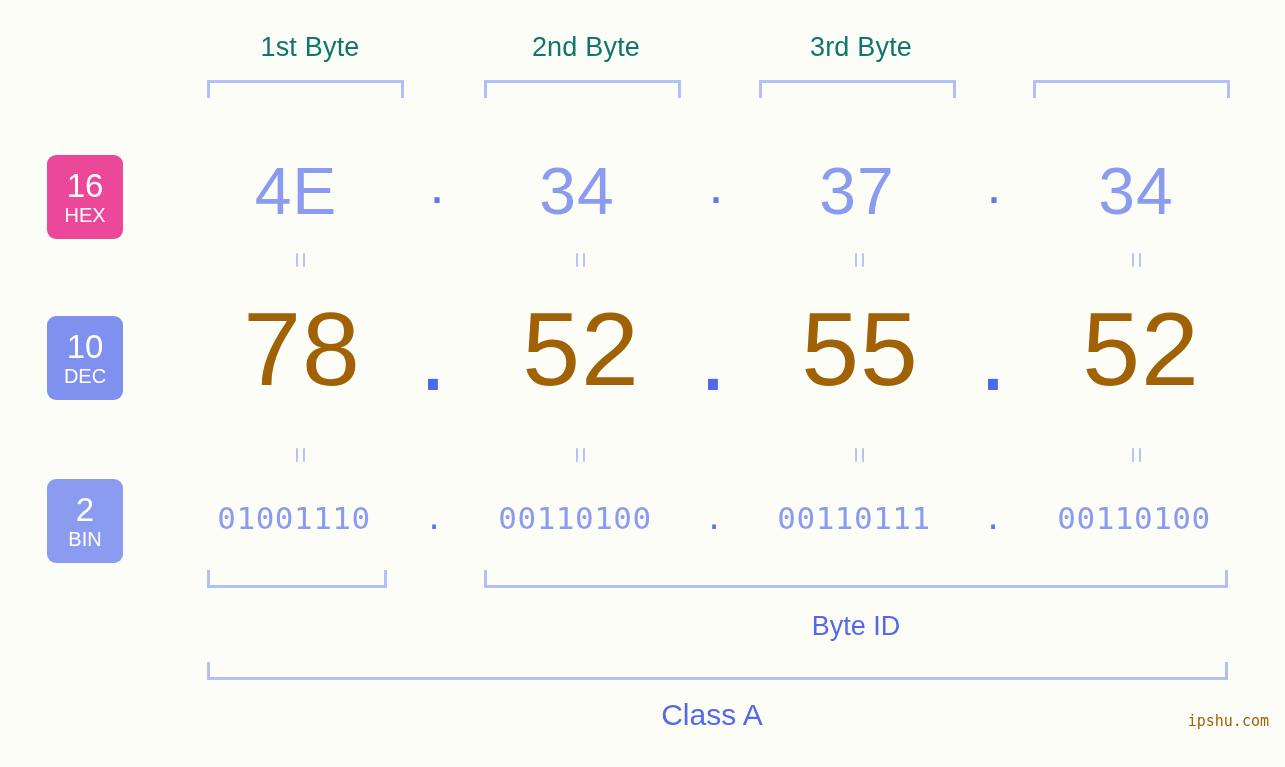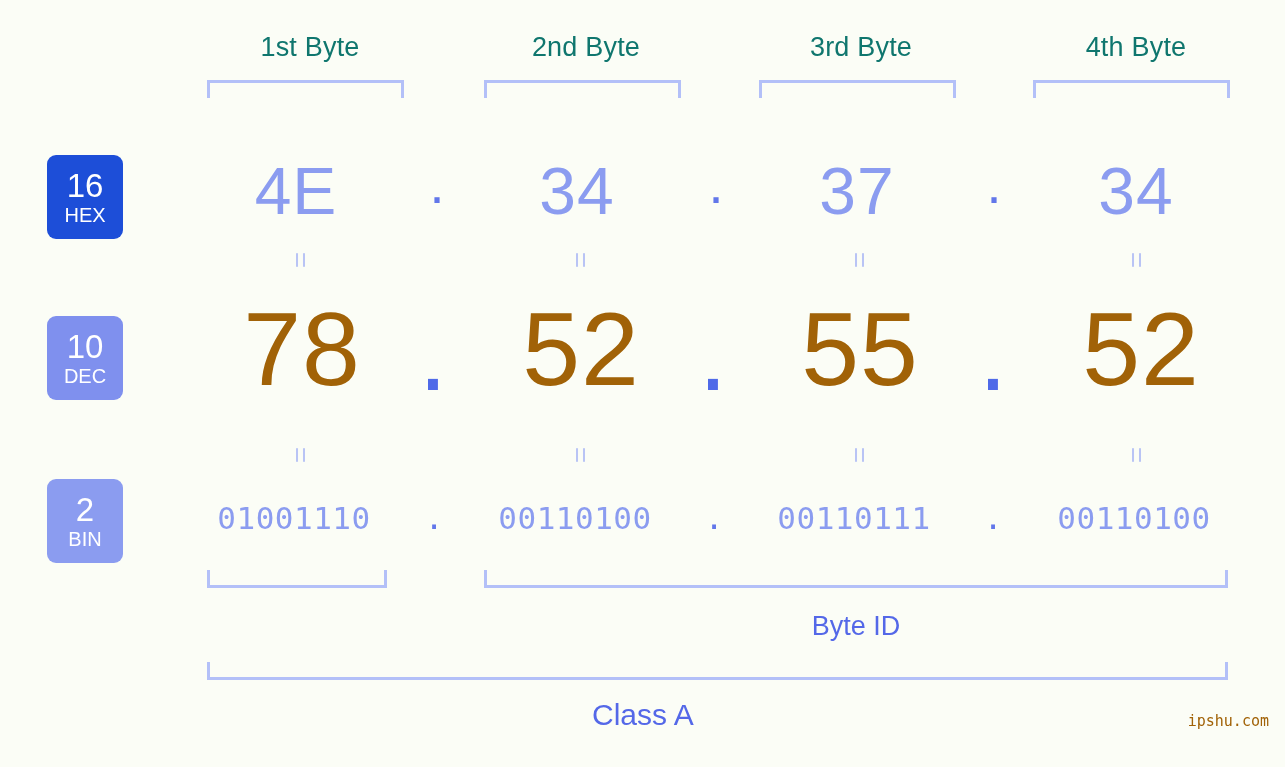--- a/index.html
+++ b/index.html
@@ -149,21 +149,21 @@
   .section-label {
     position: absolute;
     text-align: center;
     font-size: 27px;
     color: #5468e8;
     white-space: nowrap;
   }
 
   .class-label {
     position: absolute;
-    text-align: left;
+    text-align: center;
     font-size: 30px;
     color: #5468e8;
     white-space: nowrap;
   }
 
   .watermark {
     position: absolute;
     right: 16px;
     top: 712px;
     font-family: "DejaVu Sans Mono", monospace;
@@ -173,28 +173,27 @@
   }
 </style>
 </head>
 <body>
 
 <div id="stage">
 
   <div class="byte-label" style="left:190px;">1st Byte</div>
   <div class="byte-label" style="left:466px;">2nd Byte</div>
   <div class="byte-label" style="left:741px;">3rd Byte</div>
-  <div class="byte-label" style="left:1016px;">4th Byte</div>
 
   <div class="bracket-down" style="left:207px; width:197px;"></div>
   <div class="bracket-down" style="left:484px; width:197px;"></div>
   <div class="bracket-down" style="left:759px; width:197px;"></div>
   <div class="bracket-down" style="left:1033px; width:197px;"></div>
 
-  <div class="badge" style="top:155px; background:#1d4ed8;">
+  <div class="badge" style="top:155px; background:#ec4899;">
     <span class="num">16</span>
     <span class="name">HEX</span>
   </div>
   <div class="hex-row">
     <div class="cell" style="left:176px;">4E</div>
     <div class="cell" style="left:457px;">34</div>
     <div class="cell" style="left:737px;">37</div>
     <div class="cell" style="left:1016px;">34</div>
     <div class="dot dot-hex" style="left:417px;">.</div>
     <div class="dot dot-hex" style="left:696px;">.</div>

